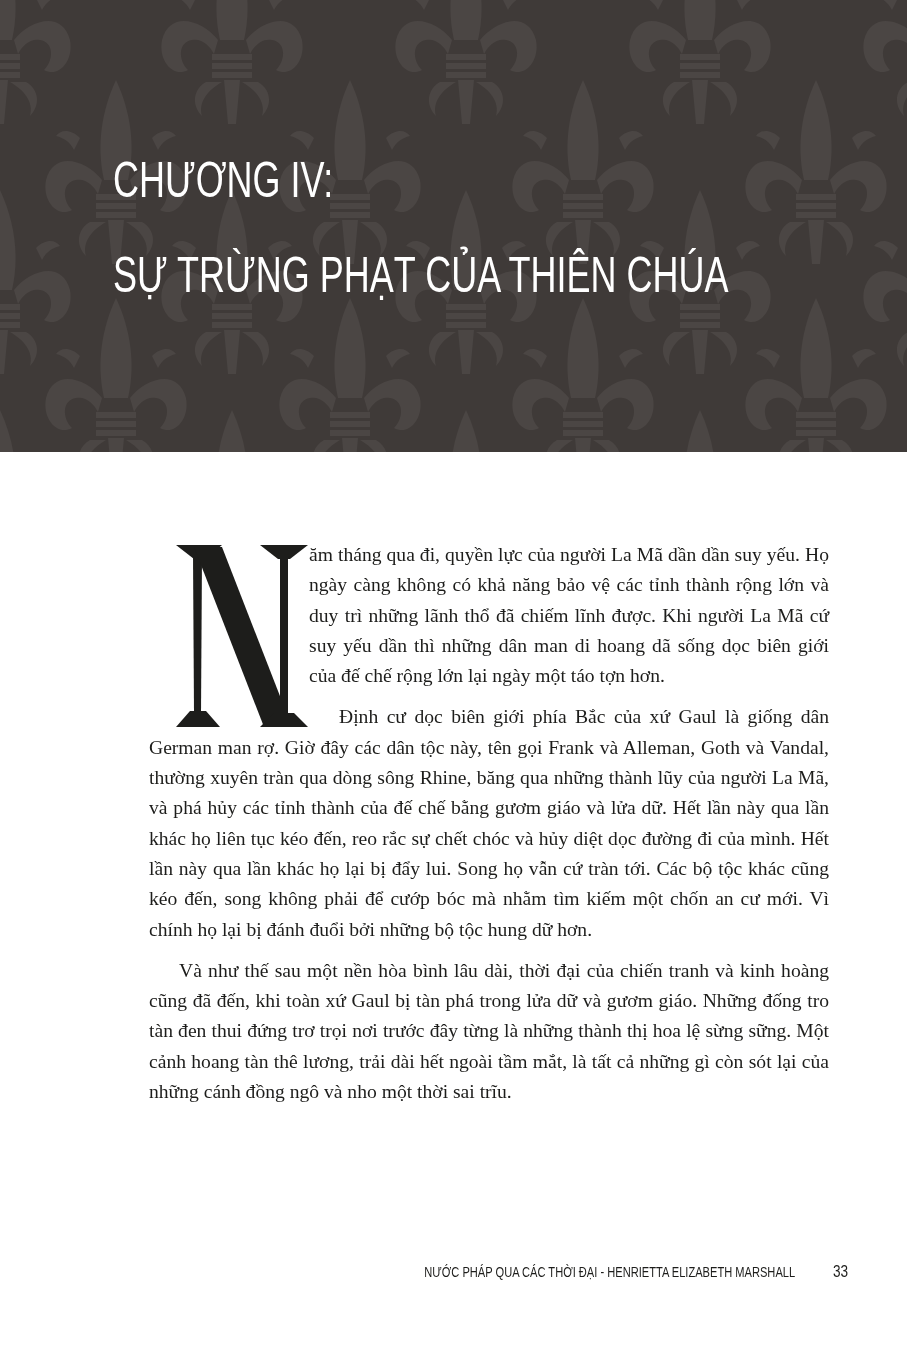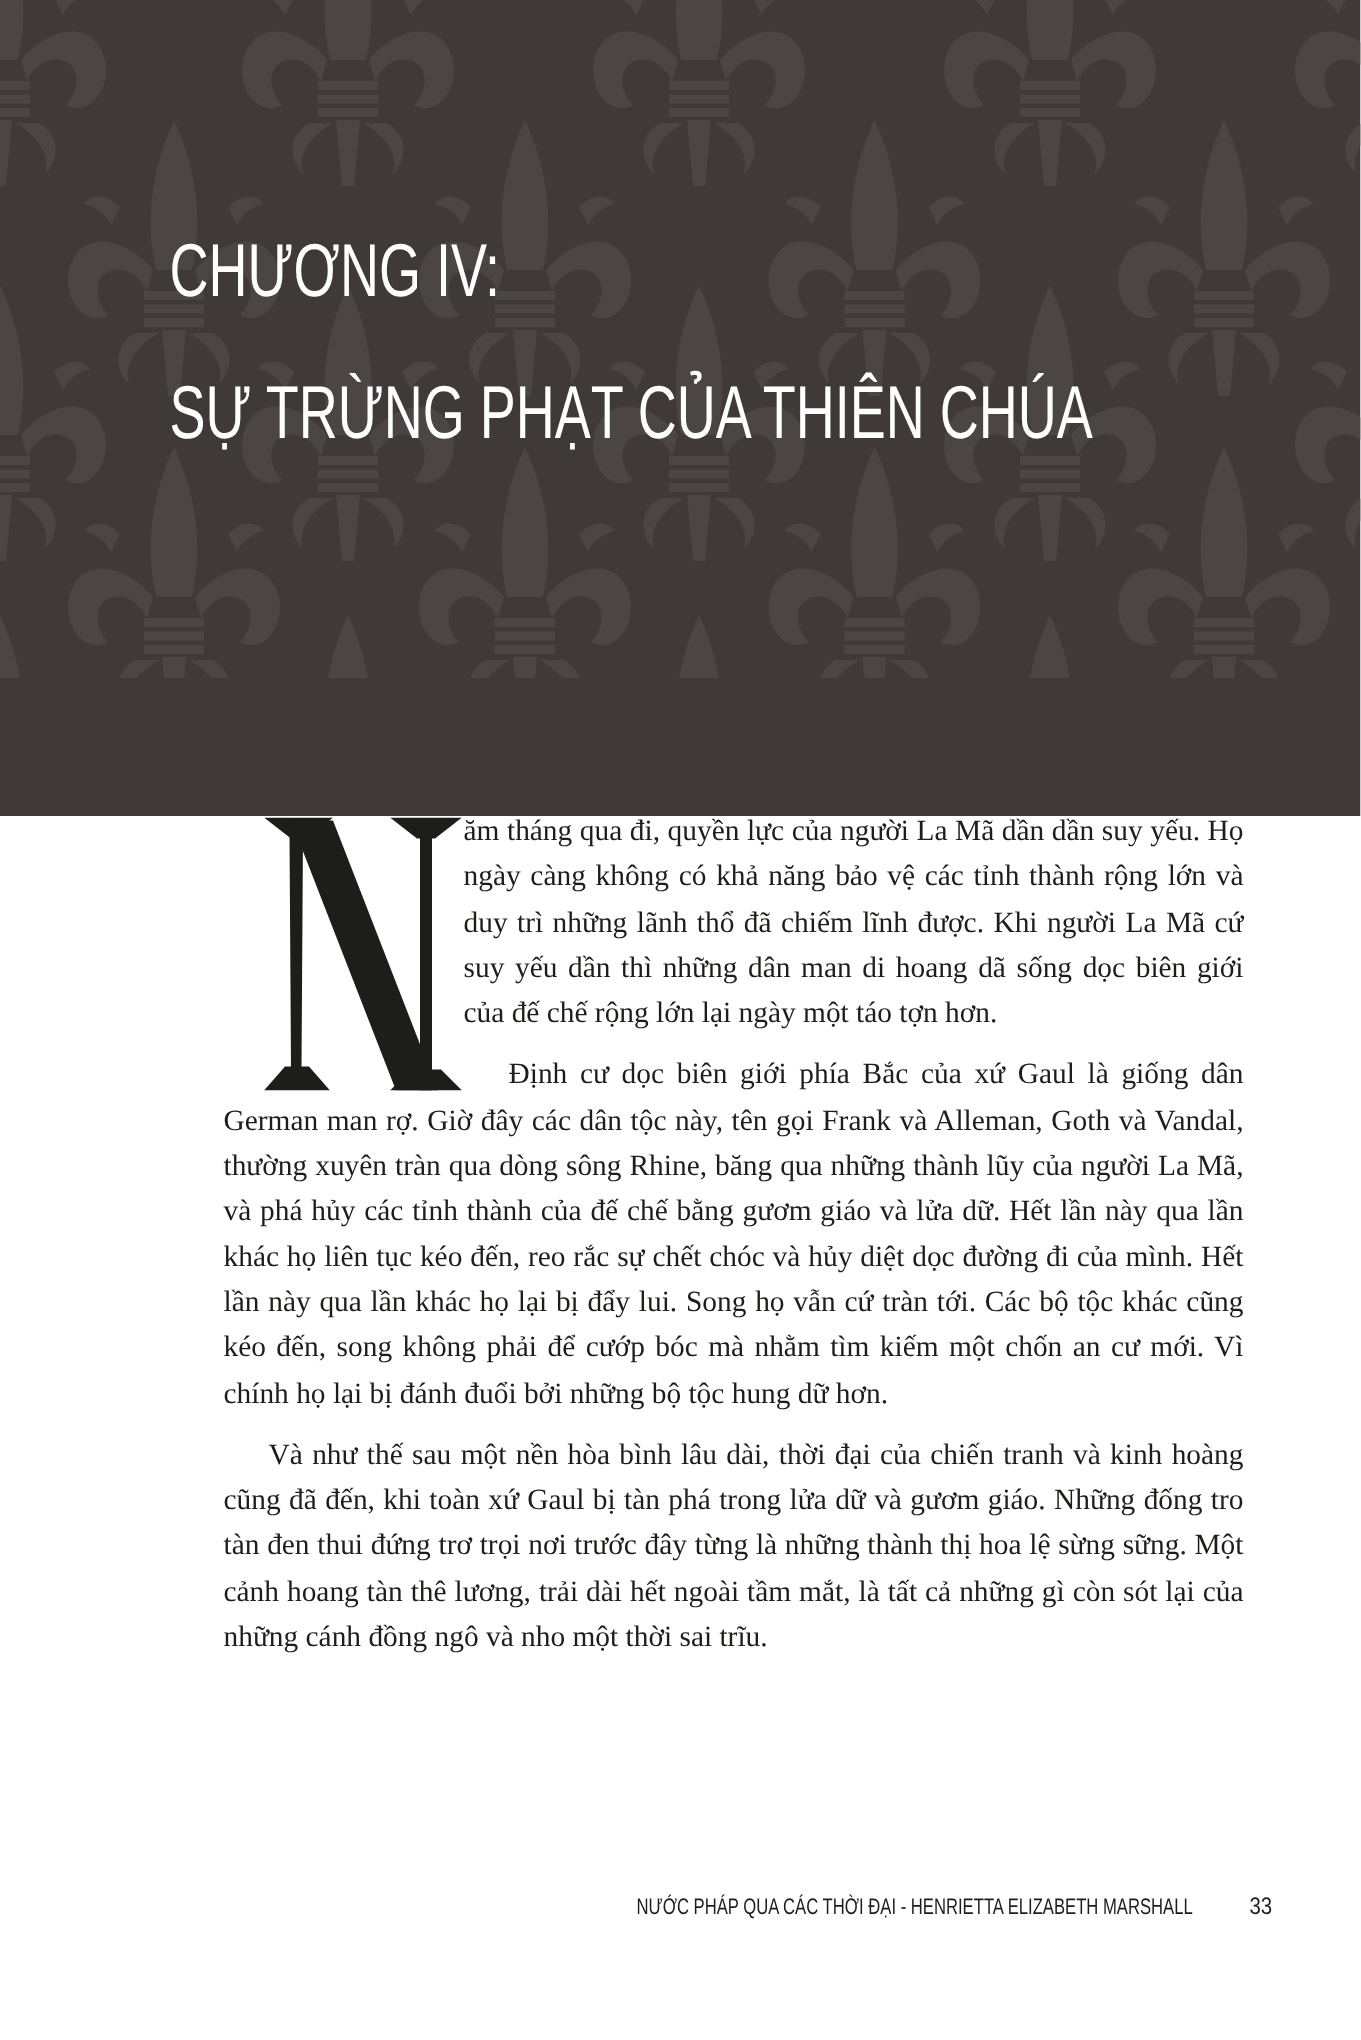--- a/index.html
+++ b/index.html
@@ -10,21 +10,21 @@
   body {
     width: 907px;
     height: 1360px;
     position: relative;
     overflow: hidden;
   }
   .chapter-header {
     position: absolute;
     left: 0; top: 0;
     width: 907px;
-    height: 544px;
+    height: 452px;
     background: #3f3a38;
     overflow: hidden;
   }
   .pattern {
     position: absolute;
     left: 0; top: 0;
     width: 907px; height: 452px;
   }
   .chapter-title {
     position: absolute;

